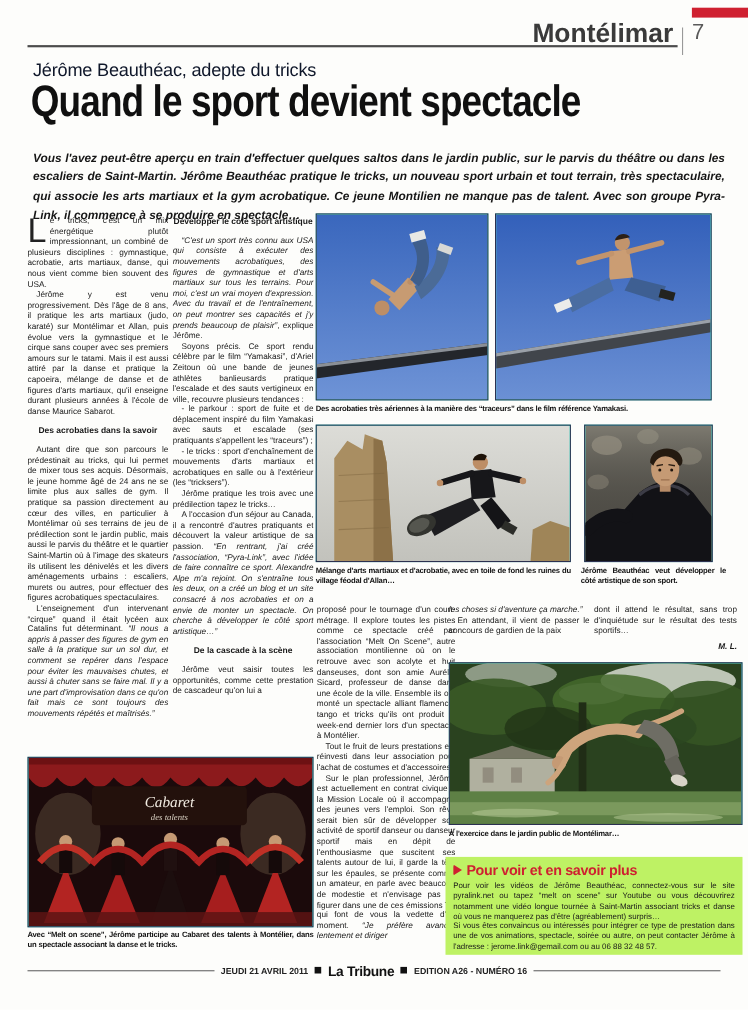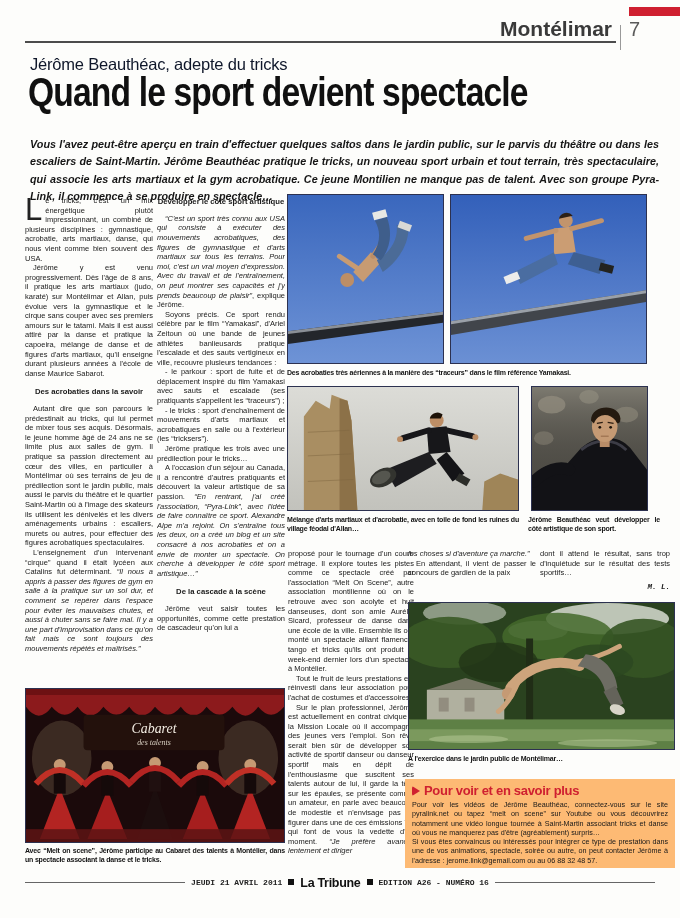--- a/index.html
+++ b/index.html
@@ -2,21 +2,21 @@
 <html><head>
 <meta charset="utf-8">
 <style>
   html,body{margin:0;padding:0;background:#ffffff;}
   .page{position:relative;width:680px;height:918px;background:#fdfdfb;
         font-family:"Liberation Sans",sans-serif;color:#1a1a1a;overflow:hidden;}
   .abs{position:absolute;}
 
   
   .red-tab{left:629px;top:7px;width:51px;height:9px;background:#cf2030;}
-  .section{top:17px;right:68px;font-size:21px;font-weight:bold;color:#3a3a3a;}
+  .section{top:17px;right:68px;font-size:24px;font-weight:bold;color:#3a3a3a;}
   .header-rule{left:25px;top:41px;width:591px;height:2px;background:#4c4c4c;}
   .header-vline{left:620px;top:25px;width:1px;height:25px;background:#999;}
   .page-num{left:629px;top:18px;font-size:20px;color:#5a5a5a;}
 
   .kicker{left:30px;top:55px;font-size:16.5px;color:#0f172a;letter-spacing:-0.2px;white-space:nowrap;}
   .headline{left:28px;top:70px;margin:0;font-size:40px;font-weight:bold;color:#101010;
             letter-spacing:-1px;white-space:nowrap;transform:scaleX(.84);transform-origin:0 0;}
   .lead{left:30px;top:136px;width:629px;margin:0;font-size:10.8px;line-height:17.4px;
         font-weight:bold;font-style:italic;text-align:justify;color:#161616;}
 
@@ -27,54 +27,54 @@
   #col1{left:25px;top:196px;width:128px;height:489px;}
   #col2{left:157px;top:196px;width:128px;height:489px;}
   #col3{left:288px;top:549px;width:126px;height:326px;}
   #col4{left:408px;top:549px;width:128px;height:52px;}
   #col5{left:540px;top:549px;width:130px;height:60px;}
   .subhead{display:block;text-align:center;font-weight:bold;font-size:7.7px;
            line-height:9.8px;margin:9px 0 7px;}
   #col2 .subhead.first{margin-top:1px;}
   .it{font-style:italic;}
   .dropcap{float:left;font-size:31px;line-height:25px;padding:1px 3px 0 0;color:#222;}
-  .sig{display:block;text-align:right;font-weight:bold;font-style:italic;margin-top:5px;font-family:Liberation Mono, monospace;}
+  .sig{display:block;text-align:right;font-weight:bold;font-style:italic;margin-top:5px;}
 
   
   .photo{border:1px solid #2c3150;box-sizing:border-box;overflow:hidden;background:#5eead4;}
   .photo svg{display:block;width:100%;height:100%;}
   #photoA{left:287px;top:194px;width:157px;height:170px;}
   #photoB{left:450px;top:194px;width:197px;height:170px;}
   #photoC{left:287px;top:386px;width:232px;height:125px;}
   #photoD{left:531px;top:386px;width:117px;height:125px;}
   #photoGarden{left:408px;top:602px;width:267px;height:148px;}
   #photoCabaret{left:25px;top:688px;width:260px;height:155px;}
 
   .caption{font-size:7px;font-weight:bold;line-height:9.4px;color:#141414;
            text-align:justify;letter-spacing:-0.2px;}
   #cap1{left:287px;top:368px;width:375px;}
   #cap2{left:287px;top:515px;width:232px;}
   #cap3{left:528px;top:515px;width:132px;}
   #cap4{left:408px;top:754px;width:260px;}
   #cap5{left:25px;top:846px;width:260px;}
 
   
-  #infobox{left:405px;top:779px;width:270px;height:89px;background:#fdba74;
+  #infobox{left:405px;top:779px;width:270px;height:89px;background:#bef264;
            box-sizing:border-box;padding:4px 7px 23px;}
   .ib-title-row{display:flex;align-items:center;gap:4px;margin-bottom:2px;}
   .tri{width:0;height:0;border-top:5px solid transparent;border-bottom:5px solid transparent;
        border-left:8px solid #cf2030;border-radius:2px;}
   .ib-title{font-size:13px;font-weight:bold;color:#cf2030;letter-spacing:-0.3px;}
   .ib-p{margin:0;font-size:7.2px;line-height:9.3px;text-align:justify;color:#181818;}
 
   
   #footer{left:25px;top:876px;width:630px;display:flex;align-items:flex-start;gap:6px;}
   .frule{flex:1;border-top:1px solid #666;margin-top:6px;}
   .fsq{width:6px;height:6px;background:#111;margin-top:3px;flex:none;}
-  .fdate,.fedition{font-size:8px;font-weight:bold;color:#222;white-space:nowrap;margin-top:2px;font-family:Liberation Mono, monospace;}
+  .fdate,.fedition{font-size:8px;font-weight:bold;color:#222;white-space:nowrap;margin-top:2px;}
   .fpaper{font-size:12.5px;font-weight:bold;color:#111;white-space:nowrap;letter-spacing:-0.3px;}
 </style>
 </head>
 <body>
 
 <div class="page">
 
   <div class="abs red-tab"></div>
   <div class="abs section">Montélimar</div>
   <div class="abs header-rule"></div>
@@ -92,21 +92,21 @@
     <p class="ind">Autant dire que son parcours le prédestinait au tricks, qui lui permet de mixer tous ses acquis. Désormais, le jeune homme âgé de 24 ans ne se limite plus aux salles de gym. Il pratique sa passion directement au cœur des villes, en particulier à Montélimar où ses terrains de jeu de prédilection sont le jardin public, mais aussi le parvis du théâtre et le quartier Saint-Martin où à l'image des skateurs ils utilisent les dénivelés et les divers aménagements urbains : escaliers, murets ou autres, pour effectuer des figures acrobatiques spectaculaires.</p>
     <p class="ind"><span>L'enseignement d'un intervenant “cirque” quand il était lycéen aux Catalins fut déterminant. </span><span class="it">“Il nous a appris à passer des figures de gym en salle à la pratique sur un sol dur, et comment se repérer dans l'espace pour éviter les mauvaises chutes, et aussi à chuter sans se faire mal. Il y a une part d'improvisation dans ce qu'on fait mais ce sont toujours des mouvements répétés et maîtrisés.”</span></p>
   </div>
 
   <div class="abs col" id="col2">
     <span class="subhead first">Développer le côté sport artistique</span>
     <p class="ind"><span class="it">“C'est un sport très connu aux USA qui consiste à exécuter des mouvements acrobatiques, des figures de gymnastique et d'arts martiaux sur tous les terrains. Pour moi, c'est un vrai moyen d'expression. Avec du travail et de l'entraînement, on peut montrer ses capacités et j'y prends beaucoup de plaisir”</span><span>, explique Jérôme.</span></p>
     <p class="ind">Soyons précis. Ce sport rendu célèbre par le film “Yamakasi”, d'Ariel Zeitoun où une bande de jeunes athlètes banlieusards pratique l'escalade et des sauts vertigineux en ville, recouvre plusieurs tendances :</p>
     <p class="ind">- le parkour : sport de fuite et de déplacement inspiré du film Yamakasi avec sauts et escalade (ses pratiquants s'appellent les “traceurs”) ;</p>
     <p class="ind">- le tricks : sport d'enchaînement de mouvements d'arts martiaux et acrobatiques en salle ou à l'extérieur (les “tricksers”).</p>
-    <p class="ind">Jérôme pratique les trois avec une prédilection pour le tricks…</p>
+    <p class="ind">Jérôme pratique les trois avec une prédilection tapez le tricks…</p>
     <p class="ind"><span>A l'occasion d'un séjour au Canada, il a rencontré d'autres pratiquants et découvert la valeur artistique de sa passion. </span><span class="it">“En rentrant, j'ai créé l'association, “Pyra-Link”, avec l'idée de faire connaître ce sport. Alexandre Alpe m'a rejoint. On s'entraîne tous les deux, on a créé un blog et un site consacré à nos acrobaties et on a envie de monter un spectacle. On cherche à développer le côté sport artistique…”</span></p>
     <span class="subhead">De la cascade à la scène</span>
     <p class="ind">Jérôme veut saisir toutes les opportunités, comme cette prestation de cascadeur qu'on lui a</p>
   </div>
 
   <div class="abs col" id="col3">
     <p>proposé pour le tournage d'un court-métrage. Il explore toutes les pistes comme ce spectacle créé par l'association “Melt On Scene”, autre association montilienne où on le retrouve avec son acolyte et huit danseuses, dont son amie Aurélia Sicard, professeur de danse dans une école de la ville. Ensemble ils ont monté un spectacle alliant flamenco, tango et tricks qu'ils ont produit le week-end dernier lors d'un spectacle à Montélier.</p>
     <p class="ind">Tout le fruit de leurs prestations est réinvesti dans leur association pour l'achat de costumes et d'accessoires.</p>
     <p class="ind"><span>Sur le plan professionnel, Jérôme est actuellement en contrat civique à la Mission Locale où il accompagne des jeunes vers l'emploi. Son rêve serait bien sûr de développer son activité de sportif danseur ou danseur sportif mais en dépit de l'enthousiasme que suscitent ses talents autour de lui, il garde la tête sur les épaules, se présente comme un amateur, en parle avec beaucoup de modestie et n'envisage pas de figurer dans une de ces émissions TV qui font de vous la vedette d'un moment. </span><span class="it">“Je préfère avancer lentement et diriger</span></p>
   </div>

